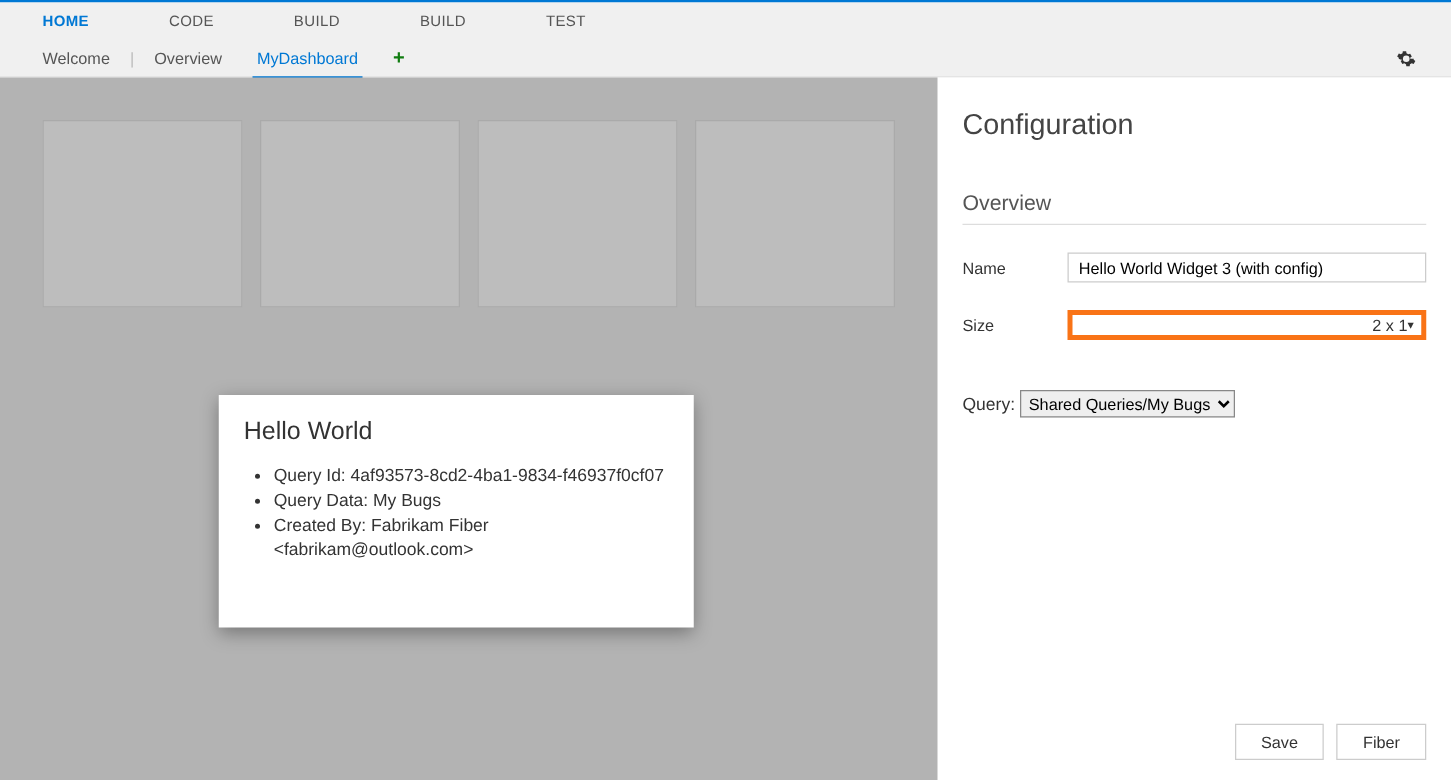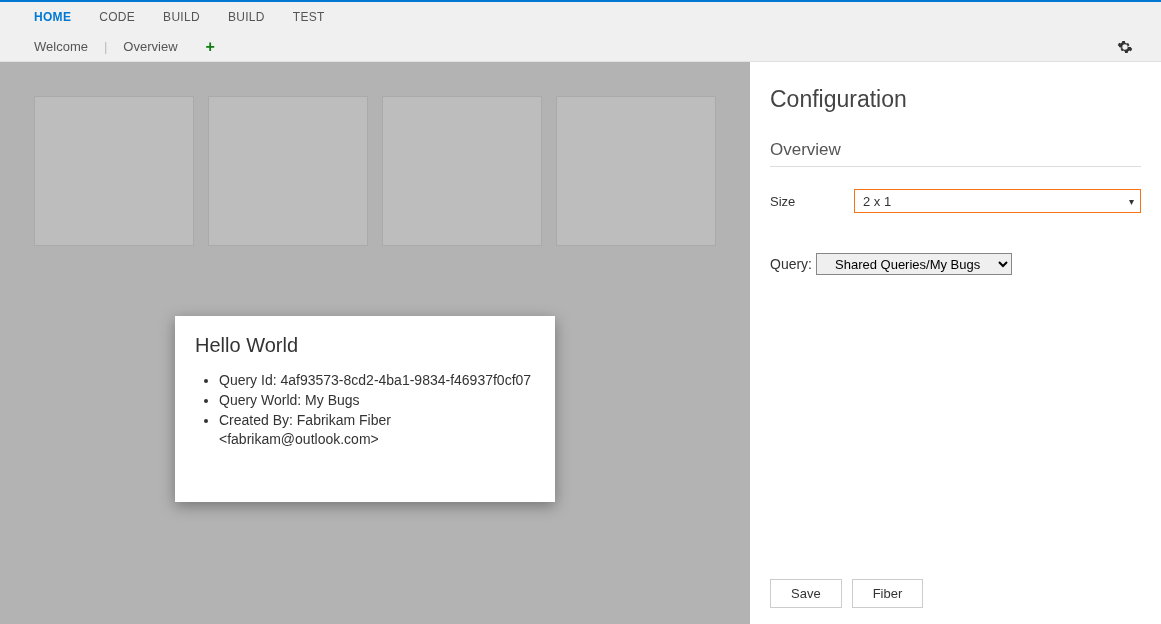--- a/index.html
+++ b/index.html
@@ -20,20 +20,21 @@
     .top-accent {
       height: 2px;
       background: #0078d4;
     }
     .nav-primary {
       display: flex;
       align-items: center;
       height: 30px;
       padding: 0 20px;
       background: #f0f0f0;
+      gap: 36px;
     }
     .nav-primary .nav-item {
       font-size: 12px;
       color: #555;
       padding: 0 14px;
       cursor: pointer;
       letter-spacing: 0.3px;
     }
     .nav-primary .nav-item.active {
       color: #0078d4;
@@ -160,21 +161,21 @@
       width: 425px;
       background: #fff;
       padding: 24px 20px 16px 20px;
       display: flex;
       flex-direction: column;
     }
     .config-panel h1 {
       font-size: 23px;
       font-weight: 400;
       color: #444;
-      margin-bottom: 27px;
+      margin-bottom: 40px;
     }
     .section-header {
       font-size: 17px;
       font-weight: 400;
       color: #555;
       padding-bottom: 6px;
       border-bottom: 1px solid #ddd;
       margin-bottom: 22px;
     }
     .form-row {
@@ -192,27 +193,27 @@
       height: 24px;
       border: 1px solid #ccc;
       padding: 0 8px;
       font-size: 13px;
       font-family: inherit;
       outline: none;
     }
     .select-wrap {
       flex: 1;
       height: 24px;
-      border: 1px solid #f97316;
+      border: 4px solid #f97316;
       display: flex;
       align-items: center;
       padding: 0 6px 0 8px;
       font-size: 13px;
       cursor: pointer;
-      justify-content: space-between;
+      justify-content: flex-end;
     }
     .select-wrap .caret {
       font-size: 10px;
       color: #333;
     }
     .section-data {
       margin-top: 4px;
     }
     .query-row {
       display: flex;
@@ -220,28 +221,28 @@
       gap: 4px;
       font-size: 14px;
     }
     .query-label {
       color: #333;
     }
     .query-select {
       border: 1px solid #888;
       height: 22px;
       font-size: 13px;
-      padding: 0 14px;
+      padding: 0 2px;
       font-family: inherit;
       background: #efefef;
     }
     .button-row {
       margin-top: auto;
       display: flex;
-      justify-content: flex-start;
+      justify-content: flex-end;
       gap: 10px;
     }
     .btn {
       border: 1px solid #ccc;
       background: #fff;
       padding: 6px 20px;
       font-size: 13px;
       cursor: pointer;
       font-family: inherit;
       color: #333;
@@ -260,51 +261,56 @@
   <div class="nav-item">CODE</div>
   <div class="nav-item">BUILD</div>
   <div class="nav-item">BUILD</div>
   <div class="nav-item">TEST</div>
 </div>
 
 <div class="nav-secondary">
   <div class="sub-item">Welcome</div>
   <span class="divider">|</span>
   <div class="sub-item">Overview</div>
+  <div class="sub-item active">MyDashboard</div>
   <div class="plus-btn">+</div>
   <div class="gear-btn">
     <svg width="16" height="16" viewBox="0 0 24 24">
         <path fill="#333" d="M12 8a4 4 0 100 8 4 4 0 000-8zm9 4a7 7 0 01-.1 1.2l2 1.6-2 3.4-2.4-.8a7 7 0 01-2 1.2l-.4 2.5h-4l-.4-2.5a7 7 0 01-2-1.2l-2.4.8-2-3.4 2-1.6A7 7 0 013 12a7 7 0 01.1-1.2l-2-1.6 2-3.4 2.4.8a7 7 0 012-1.2L7.9 3h4l.4 2.5a7 7 0 012 1.2l2.4-.8 2 3.4-2 1.6c.1.4.1.8.1 1.1z"></path>
       </svg>
   </div>
 </div>
 
 <div class="main-area">
   <div class="dashboard">
     <div class="tile-row">
       <div class="tile-placeholder"></div>
       <div class="tile-placeholder"></div>
       <div class="tile-placeholder"></div>
       <div class="tile-placeholder"></div>
     </div>
     <div class="widget-card">
       <h2>Hello World</h2>
       <ul>
         <li>Query Id: 4af93573-8cd2-4ba1-9834-f46937f0cf07</li>
-        <li>Query World: My Bugs</li>
+        <li>Query Data: My Bugs</li>
         <li>Created By: Fabrikam Fiber &lt;fabrikam@outlook.com&gt;</li>
       </ul>
     </div>
   </div>
 
   <div class="config-panel">
     <h1>Configuration</h1>
 
     <div class="section-header">Overview</div>
 
+    <div class="form-row">
+      <div class="form-label">Name</div>
+      <input class="text-input" value="Hello World Widget 3 (with config)" style="">
+    </div>
 
     <div class="form-row">
       <div class="form-label">Size</div>
       <div class="select-wrap">
         <span>2 x 1</span>
         <span class="caret">▾</span>
       </div>
     </div>
 
 

